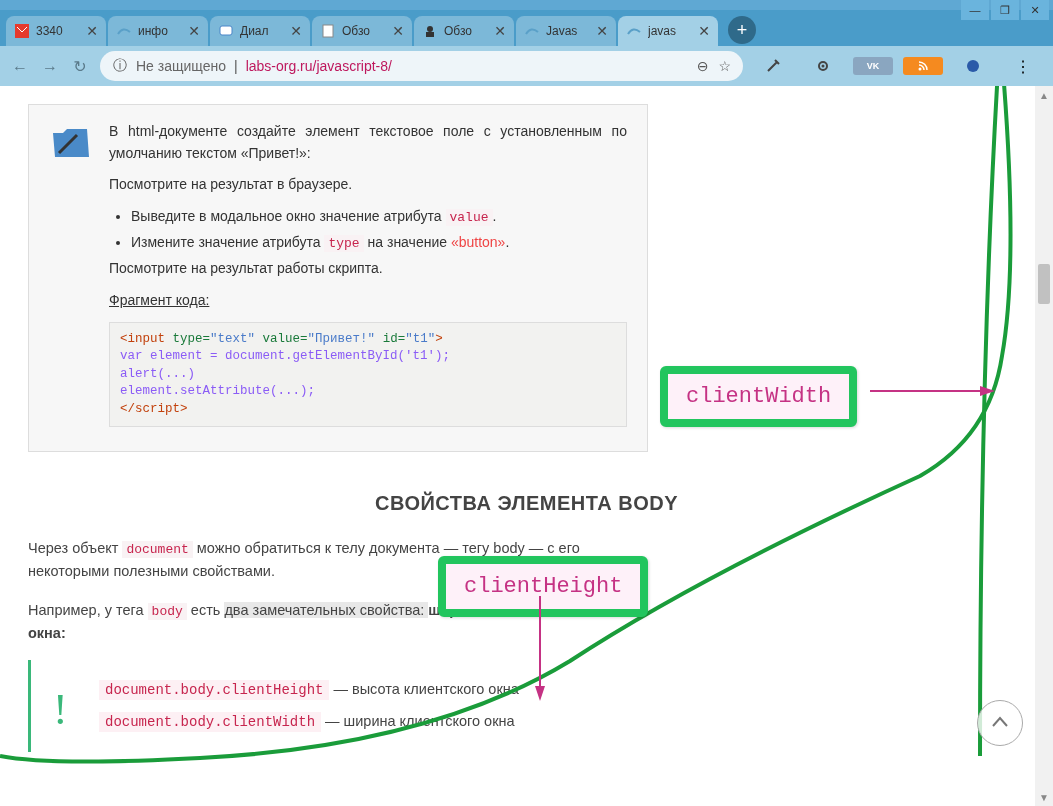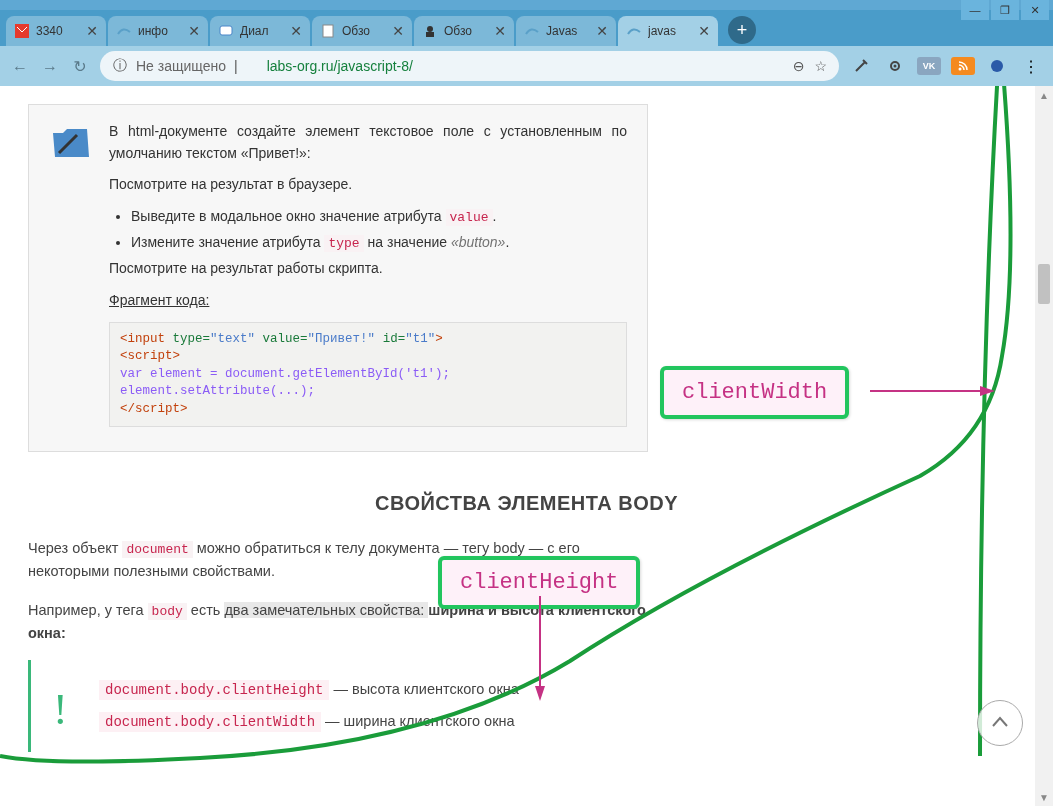--- a/index.html
+++ b/index.html
@@ -83,25 +83,25 @@
   height: 30px;
   display: flex;
   align-items: center;
   padding: 0 12px;
   gap: 8px;
   font-size: 14px;
   color: #555;
 }
 .omni-icon { width: 16px; height: 16px; display: flex; align-items: center; justify-content: center; }
 .omni-secure { color: #666; }
-.omni-url { color: #15803d; margin-left: 21px; }
+.omni-url { color: #be185d; }
 .omni-right { margin-left: auto; display: flex; gap: 10px; align-items: center; }
 .ext-icons { display: flex; gap: 10px; align-items: center; }
 .ext-icon {
-  width: 24px; height: 18px;
+  width: 40px; height: 18px;
   display: flex; align-items: center; justify-content: center;
 }
 .viewport {
   position: relative;
   height: calc(806px - 10px - 36px - 40px);
   background: #fff;
   overflow: hidden;
 }
 .scrollbar-v {
   position: absolute;
@@ -139,21 +139,21 @@
 .task-p { text-align: justify; margin-bottom: 10px; }
 .task-list { list-style: disc; padding-left: 22px; margin-bottom: 4px; }
 .task-list li { margin-bottom: 4px; text-align: justify; }
 .inline-code {
   font-family: "Courier New", monospace;
   color: #c7254e;
   background: #f9f2f4;
   padding: 1px 4px;
   font-size: 13px;
 }
-.em { font-style: italic; color: #737373; }
+.em { color: #ef4444; }
 .frag-link { text-decoration: underline; color: #333; }
 .code-block {
   background: #f2f2f0;
   border: 1px solid #ddd;
   padding: 8px 10px;
   font-family: "Courier New", monospace;
   font-size: 12.5px;
   line-height: 1.4;
   margin-top: 10px;
 }
@@ -174,21 +174,21 @@
   color: #444;
   line-height: 1.55;
   width: 630px;
   margin-bottom: 16px;
 }
 .para .inline-code { font-size: 13px; }
 .bold { font-weight: bold; }
 .callout {
   position: absolute;
   background: #fef1f9;
-  border: 4px solid #22c55e;
+  border: 8px solid #22c55e;
   border-radius: 6px;
   padding: 10px 18px;
   font-family: "Courier New", monospace;
   font-size: 22px;
   color: #c53284;
   box-shadow: 1px 1px 3px rgba(0,0,0,0.15);
 }
 .arrow {
   position: absolute;
   pointer-events: none;
@@ -361,22 +361,22 @@
         <div class="task-p"><span>В html-документе создайте элемент текстовое поле с установленным по умолчанию текстом «Привет!»:</span></div>
         <div class="task-p">Посмотрите на результат в браузере.</div>
         <ul class="task-list">
           <li><span>Выведите в модальное окно значение атрибута </span><span class="inline-code">value</span><span>.</span></li>
           <li><span>Измените значение атрибута </span><span class="inline-code">type</span><span> на значение </span><span class="em">«button»</span><span>.</span></li>
         </ul>
         <div class="task-p">Посмотрите на результат работы скрипта.</div>
         <div class="frag-link">Фрагмент кода:</div>
         <div class="code-block">
           <div><span class="c-tag">&lt;input</span> <span class="c-attr">type=</span><span class="c-str">"text"</span> <span class="c-attr">value=</span><span class="c-str">"Привет!"</span> <span class="c-attr">id=</span><span class="c-str">"t1"</span><span class="c-tag">&gt;</span></div>
-          <div class="c-tag">&lt;script&gt;</div>
           <div class="c-plain">var element = document.getElementById('t1');</div>
+          <div class="c-plain">alert(...)</div>
           <div class="c-plain">element.setAttribute(...);</div>
           <div class="c-tag">&lt;/script&gt;</div>
         </div>
       </div>
     </div>
 
     <div class="heading">СВОЙСТВА ЭЛЕМЕНТА BODY</div>
 
     <div class="para">
       <span>Через объект </span><span class="inline-code">document</span><span> можно обратиться к телу документа — тегу body — с его некоторыми полезными свойствами.</span>

